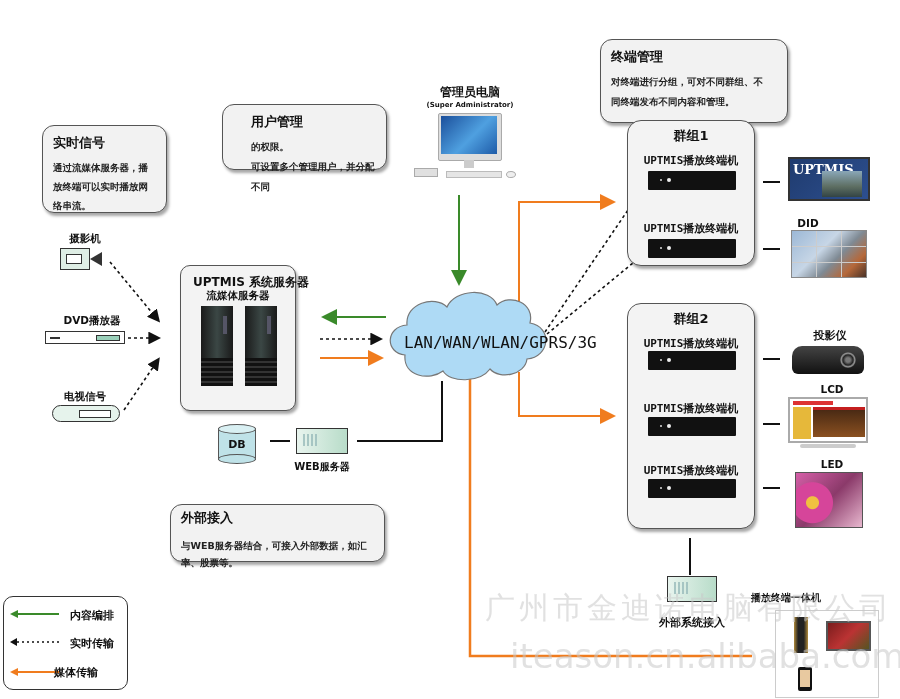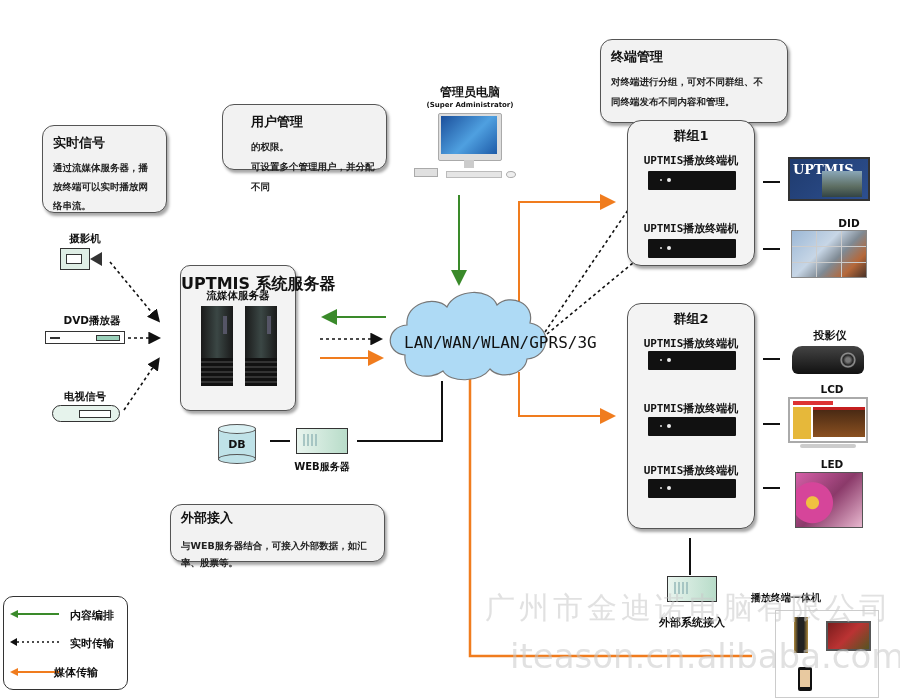--- a/index.html
+++ b/index.html
@@ -121,21 +121,21 @@
   <div class="abs" style="left:50px;top:3px;width:22px;height:4px;background:#9ad0ba;border:1px solid #333;"></div>
   <div class="abs" style="left:4px;top:5px;width:10px;height:1.5px;background:#333;"></div>
 </div>
 
 <div class="lbl" style="left:60px;top:390px;width:50px;">电视信号</div>
 <div class="abs" style="left:52px;top:405px;width:68px;height:17px;background:#e6f3ec;border:1.5px solid #333;border-radius:9px;box-sizing:border-box;">
   <div class="abs" style="left:26px;top:4px;width:30px;height:6px;background:#fff;border:1px solid #333;"></div>
 </div>
 
 <div class="group" style="left:180px;top:265px;width:116px;height:146px;border-radius:10px;">
-  <div class="lbl" style="left:0;right:0;top:8px;font-size:16px;">UPTMIS 系统服务器</div>
+  <div class="lbl" style="left:12px;right:0;top:8px;font-size:12px;">UPTMIS 系统服务器</div>
   <div class="lbl" style="left:0;right:0;top:23px;font-size:10.5px;">流媒体服务器</div>
   <div class="abs" style="left:20px;top:40px;width:32px;height:80px;background:linear-gradient(90deg,#1a1a1a,#3b4745 50%,#1a1a1a);">
     <div class="abs" style="left:22px;top:10px;width:4px;height:18px;background:#556;"></div>
     <div class="abs" style="left:0;right:0;bottom:0;height:28px;background:repeating-linear-gradient(0deg,#111 0 3px,#333 3px 5px);"></div>
   </div>
   <div class="abs" style="left:64px;top:40px;width:32px;height:80px;background:linear-gradient(90deg,#1a1a1a,#3b4745 50%,#1a1a1a);">
     <div class="abs" style="left:22px;top:10px;width:4px;height:18px;background:#556;"></div>
     <div class="abs" style="left:0;right:0;bottom:0;height:28px;background:repeating-linear-gradient(0deg,#111 0 3px,#333 3px 5px);"></div>
   </div>
 </div>
@@ -174,21 +174,21 @@
   <div class="term-label" style="top:159px;">UPTMIS播放终端机</div>
   <div class="term-box" style="top:175px;"></div>
 </div>
 
 <div class="lbl" style="left:812px;top:149px;width:40px;margin-top:33px;">PDP</div>
 <div class="screen" style="left:788px;top:157px;width:82px;height:44px;background:linear-gradient(135deg,#1f3b6e,#2d4f8f);">
   <div class="abs" style="left:3px;top:3px;font-size:13px;color:#fff;font-family:'DejaVu Serif',serif;font-weight:bold;">UPTMIS</div>
   <div class="abs" style="left:32px;top:12px;width:40px;height:26px;background:linear-gradient(180deg,#8aa7b8,#5d6e62 60%,#344);"></div>
 </div>
 
-<div class="lbl" style="left:829px;top:217px;width:40px;">DID</div>
+<div class="lbl" style="left:788px;top:217px;width:40px;">DID</div>
 <div class="screen" style="left:791px;top:230px;width:76px;height:48px;border:1px solid #888;background:
   linear-gradient(90deg,transparent 24px,#ccc 24px,#ccc 25px,transparent 25px,transparent 49px,#ccc 49px,#ccc 50px,transparent 50px),
   linear-gradient(180deg,transparent 15px,#ccc 15px,#ccc 16px,transparent 16px,transparent 31px,#ccc 31px,#ccc 32px,transparent 32px),
   linear-gradient(135deg,#9cb8d6,#c7d6e6 40%,#7f8a94 60%,#b5683a 80%,#4a3328);"></div>
 
 <div class="lbl" style="left:805px;top:328px;width:50px;font-size:11px;">投影仪</div>
 <div class="abs" style="left:792px;top:346px;width:72px;height:28px;background:linear-gradient(180deg,#444,#111);border-radius:10px 10px 6px 6px;">
   <div class="abs" style="left:48px;top:6px;width:16px;height:16px;border-radius:50%;background:radial-gradient(circle,#777 20%,#222 45%,#999 60%,#222 75%);"></div>
 </div>
 

